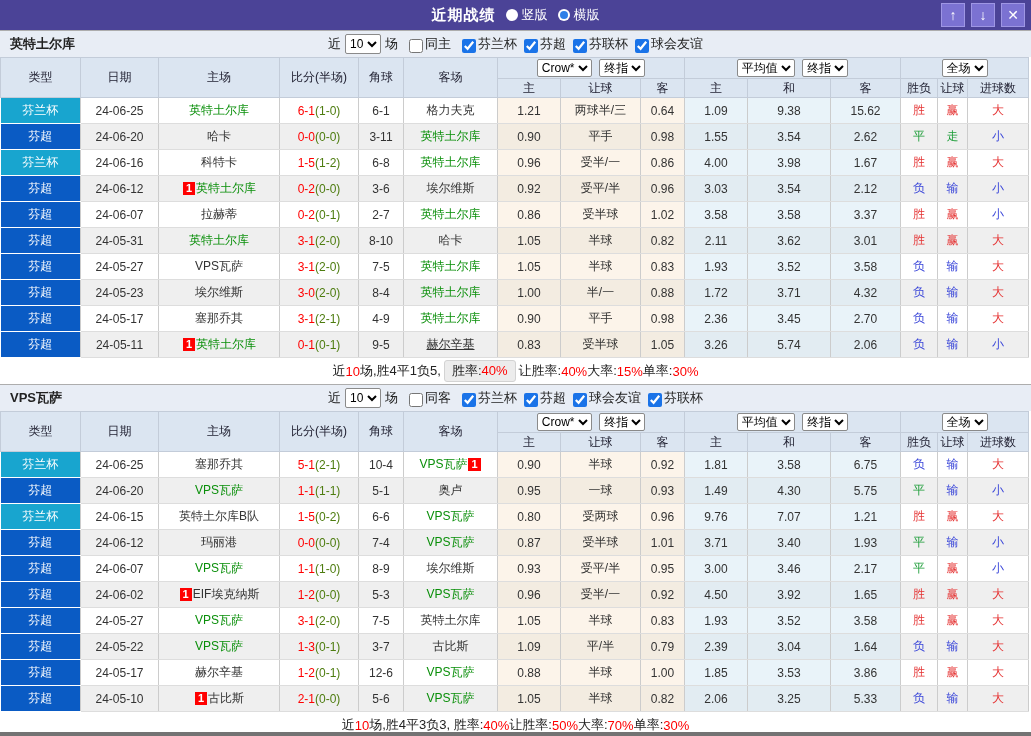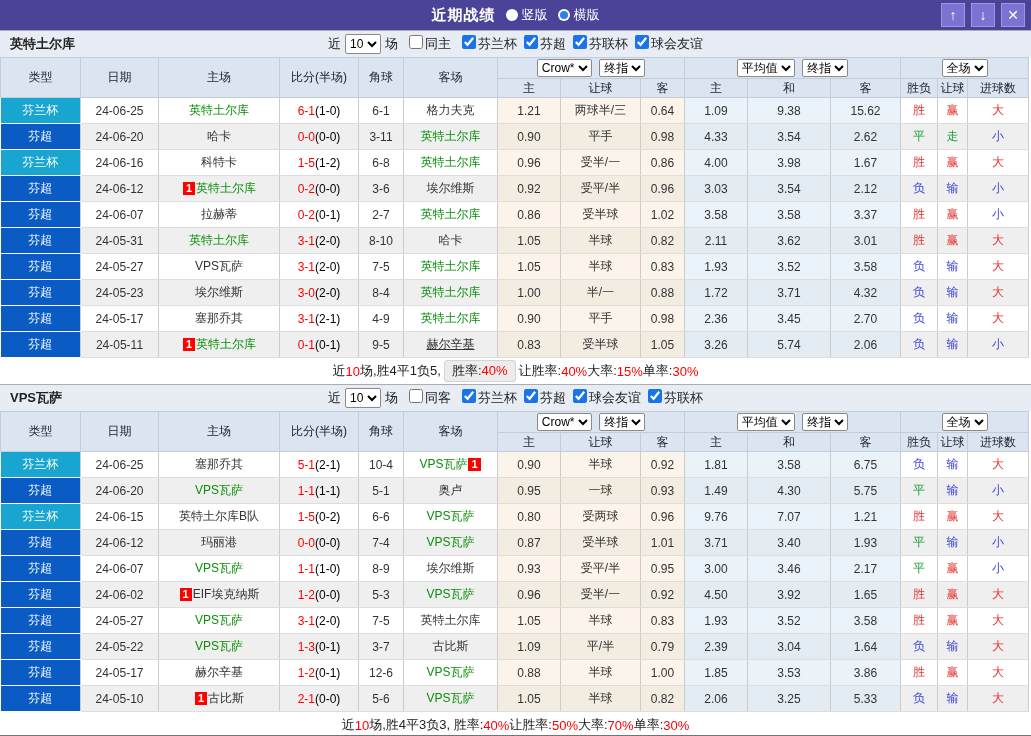--- a/index.html
+++ b/index.html
@@ -1,57 +1,57 @@
 <!DOCTYPE html>
 <html style="--titlebar: #4b4397; --cup: #18a5cf; --league: #0a5bc4; --teamgreen: #0a8f0a; --score: #ff0000; --winred: #e53333; --drawgreen: #1f9e3a; --loseblue: #3a46d9; --accent: #1a73e8;"><head>
 <meta charset="utf-8">
 <style>
   * { box-sizing: border-box; margin: 0; padding: 0; }
   body { background:#fff; }
   .panel{
     width:1031px; height:736px; background:#fff; position:relative; overflow:hidden;
     font-family:"Liberation Sans","DejaVu Sans",sans-serif; font-size:12px; color:#333;
-    border-bottom:1px solid #737373;
+    border-bottom:4px solid #737373;
   }
   
   .titlebar{ height:30px; background:var(--titlebar,#4b4397); display:flex; align-items:center; position:relative; }
   .title-center{ flex:1; display:flex; justify-content:center; align-items:center; gap:10px; color:#fff; }
   .title{ font-size:15px; font-weight:bold; letter-spacing:1px; }
   .radio-wrap{ display:flex; align-items:center; gap:4px; font-size:13px; cursor:pointer; }
   .radio{ width:12px; height:12px; border-radius:50%; background:#fff; display:inline-block; position:relative; }
   .radio.dotted::after{ content:""; position:absolute; inset:2px; background:#2f7fe8; border-radius:50%; }
   .win-buttons{ position:absolute; right:6px; top:3px; display:flex; gap:6px; }
   .win-btn{ width:24px; height:24px; background:#7b72d2; border:1px solid #9e96e4; color:#fff;
     font-size:14px; font-weight:bold; display:flex; align-items:center; justify-content:center;
     cursor:pointer; font-family:inherit; }
   
   .filter-row{ height:27px; background:#e8edf5; border-top:1px solid #adadad; display:flex; align-items:center; position:relative; }
   .team-name{ position:absolute; left:10px; font-size:13px; font-weight:bold; color:#222; }
   .filter-controls{ margin:0 auto; display:flex; align-items:center; font-size:13px; color:#222; }
   .filter-controls > *{ margin:0 2px; }
   select{ font-size:12px; height:20px; border:1px solid #8a8a8a; background:#fff; border-radius:2px; font-family:inherit; }
   input[type=checkbox]{ width:14px; height:14px; accent-color:var(--accent,#1a73e8); margin:0 2px 0 7px; vertical-align:-2px; }
-  .chk-label{ display:flex; align-items:flex-start; cursor:pointer; }
+  .chk-label{ display:flex; align-items:flex-end; cursor:pointer; }
   
   table{ border-collapse:collapse; table-layout:fixed; width:1028px; }
   thead th, thead td{ background:#dbe5f1; border:1px solid #c3ccd9; text-align:center;
     font-weight:normal; color:#223; height:19px; padding:0; font-size:12px; }
   thead .grp{ padding:1px 0; }
   thead select{ height:18px; margin:0 2px; }
   tbody td{ height:26px; border-right:1px solid #ccc; border-bottom:1px solid #ddd;
     text-align:center; padding:0; overflow:hidden; white-space:nowrap; background:#fff; }
   tbody tr.even td{ background:#efefef; }
   td.cup{ background:var(--cup,#18a5cf) !important; color:#fff; border-bottom:1px solid #fff; }
   td.league{ background:var(--league,#0a5bc4) !important; color:#fff; border-bottom:1px solid #fff; }
   td.peach{ background:#fcf4ea !important; }
   tbody tr.even td.peach{ background:#f3ece1 !important; }
   td.bluec{ background:#e9f3f9 !important; }
   tbody tr.even td.bluec{ background:#e2ecf2 !important; }
   .ft{ color:var(--score,#ff0000); }
-  .ht{ color:#000000; }
+  .ht{ color:#4d7c0f; }
   .green{ color:var(--teamgreen,#0a8f0a); }
   .ul{ text-decoration:underline; cursor:pointer; }
   .badge{ display:inline-block; background:#f00; color:#fff; font-size:11px; line-height:13px;
     padding:0 3px; margin:0 1px; font-weight:bold; }
   .r{ color:var(--winred,#e53333); } .g{ color:var(--drawgreen,#1f9e3a); } .b{ color:var(--loseblue,#3a46d9); }
   
   .summary{ height:26px; display:flex; align-items:center; justify-content:center;
     font-size:13px; color:#222; background:#fff; }
   .summary .red{ color:#f00; }
   .box{ background:#ececec; border:1px solid #d3d3d3; border-radius:3px; padding:1px 7px; margin:16px 3px; }
@@ -182,21 +182,21 @@
         <tr class="even">
           <td class="league">芬超</td>
           <td>24-06-20</td>
           <td><span>哈卡</span></td>
           <td><span class="ft">0-0</span><span class="ht">(0-0)</span></td>
           <td>3-11</td>
           <td><span class="green">英特土尔库</span></td>
           <td class="peach">0.90</td>
           <td class="peach">平手</td>
           <td class="peach">0.98</td>
-          <td class="bluec">4.33</td>
+          <td class="bluec">1.55</td>
           <td class="bluec">3.54</td>
           <td class="bluec">2.62</td>
           <td class="g">平</td>
           <td class="g">走</td>
           <td class="b">小</td>
         </tr>
         <tr>
           <td class="cup">芬兰杯</td>
           <td>24-06-16</td>
           <td><span>科特卡</span></td>

